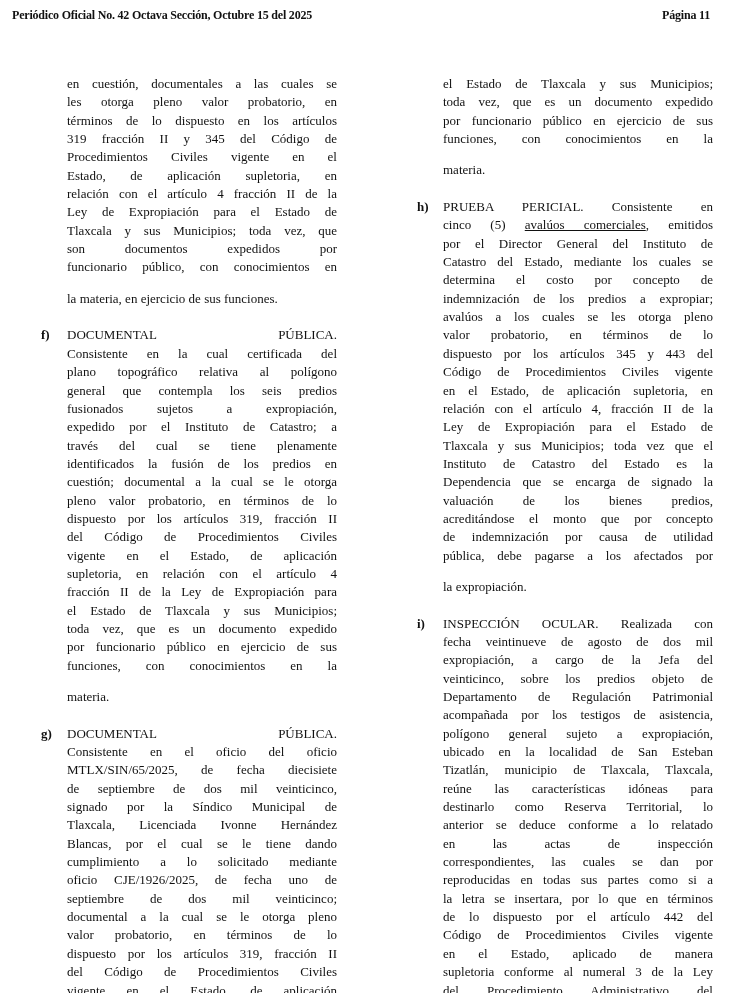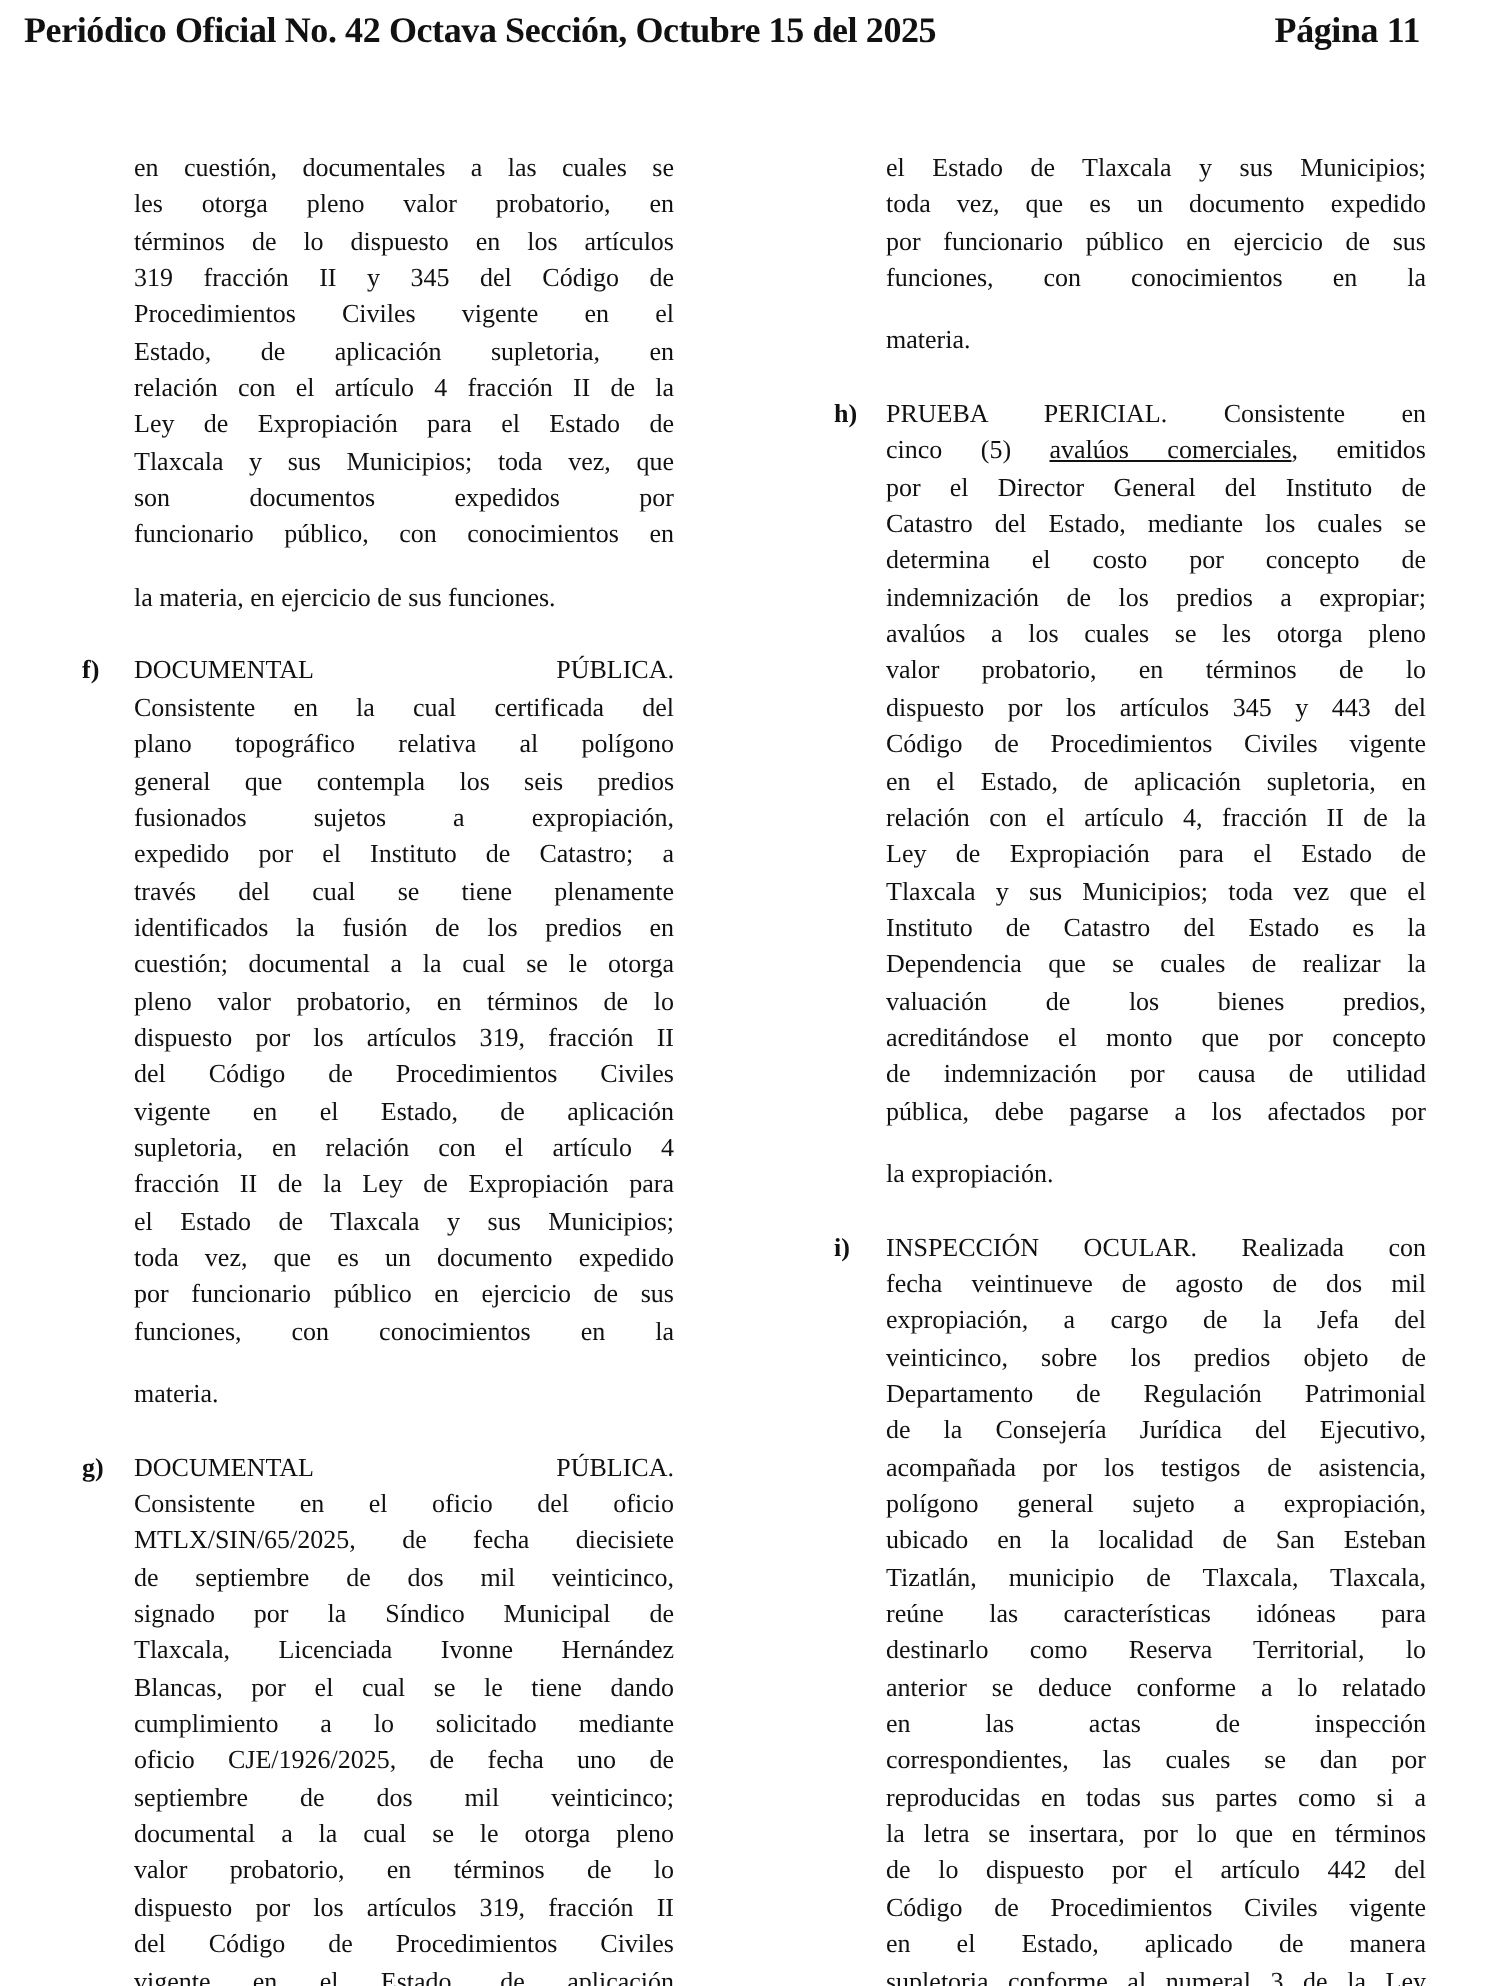--- a/index.html
+++ b/index.html
@@ -3,21 +3,21 @@
 <meta charset="utf-8">
 <style>
   html, body { margin: 0; padding: 0; background: #ffffff; }
   body {
     width: 750px; height: 993px; overflow: hidden; position: relative;
     font-family: "Liberation Serif", "DejaVu Serif", serif;
     color: #111111;
   }
   .header {
     position: absolute; top: 4px; left: 12px; right: 40px; height: 22px;
-    font-weight: bold; font-size: 18px; line-height: 22px;
+    font-weight: bold; font-size: 12px; line-height: 22px;
     display: flex; justify-content: space-between;
     letter-spacing: -0.2px;
   }
   .col {
     position: absolute; top: 75px;
     font-size: 13px; line-height: 18.35px;
   }
   .col-left { left: 41px; width: 296px; }
   .col-right { left: 417px; width: 296px; }
   .block { position: relative; padding-left: 26px; margin: 0; }
@@ -128,38 +128,37 @@
         <span class="ln">indemnización de los predios a expropiar;</span>
         <span class="ln">avalúos a los cuales se les otorga pleno</span>
         <span class="ln">valor probatorio, en términos de lo</span>
         <span class="ln">dispuesto por los artículos 345 y 443 del</span>
         <span class="ln">Código de Procedimientos Civiles vigente</span>
         <span class="ln">en el Estado, de aplicación supletoria, en</span>
         <span class="ln">relación con el artículo 4, fracción II de la</span>
         <span class="ln">Ley de Expropiación para el Estado de</span>
         <span class="ln">Tlaxcala y sus Municipios; toda vez que el</span>
         <span class="ln">Instituto de Catastro del Estado es la</span>
-        <span class="ln">Dependencia que se cuales de realizar la</span>
+        <span class="ln">Dependencia que se encarga de signado la</span>
         <span class="ln">valuación de los bienes predios,</span>
         <span class="ln">acreditándose el monto que por concepto</span>
         <span class="ln">de indemnización por causa de utilidad</span>
         <span class="ln">pública, debe pagarse a los afectados por</span>
         <span class="ln last">la expropiación.</span>
       </div>
   </div>
   <div class="gap"></div>
   <div class="block">
     <span class="label">i)</span>
     <span class="ln"><span><b>INSPECCIÓN OCULAR</b><span>. Realizada con</span></span></span>
     <div>
         <span class="ln">fecha veintinueve de agosto de dos mil</span>
         <span class="ln">expropiación, a cargo de la Jefa del</span>
         <span class="ln">veinticinco, sobre los predios objeto de</span>
         <span class="ln">Departamento de Regulación Patrimonial</span>
-        <span class="ln">de la Consejería Jurídica del Ejecutivo,</span>
         <span class="ln">acompañada por los testigos de asistencia,</span>
         <span class="ln">polígono general sujeto a expropiación,</span>
         <span class="ln">ubicado en la localidad de San Esteban</span>
         <span class="ln">Tizatlán, municipio de Tlaxcala, Tlaxcala,</span>
         <span class="ln">reúne las características idóneas para</span>
       </div>
     <span class="ln"><span>destinarlo como</span> <span><b>Reserva Territorial</b><span>, lo</span></span></span>
     <div>
         <span class="ln">anterior se deduce conforme a lo relatado</span>
         <span class="ln">en las actas de inspección</span>

